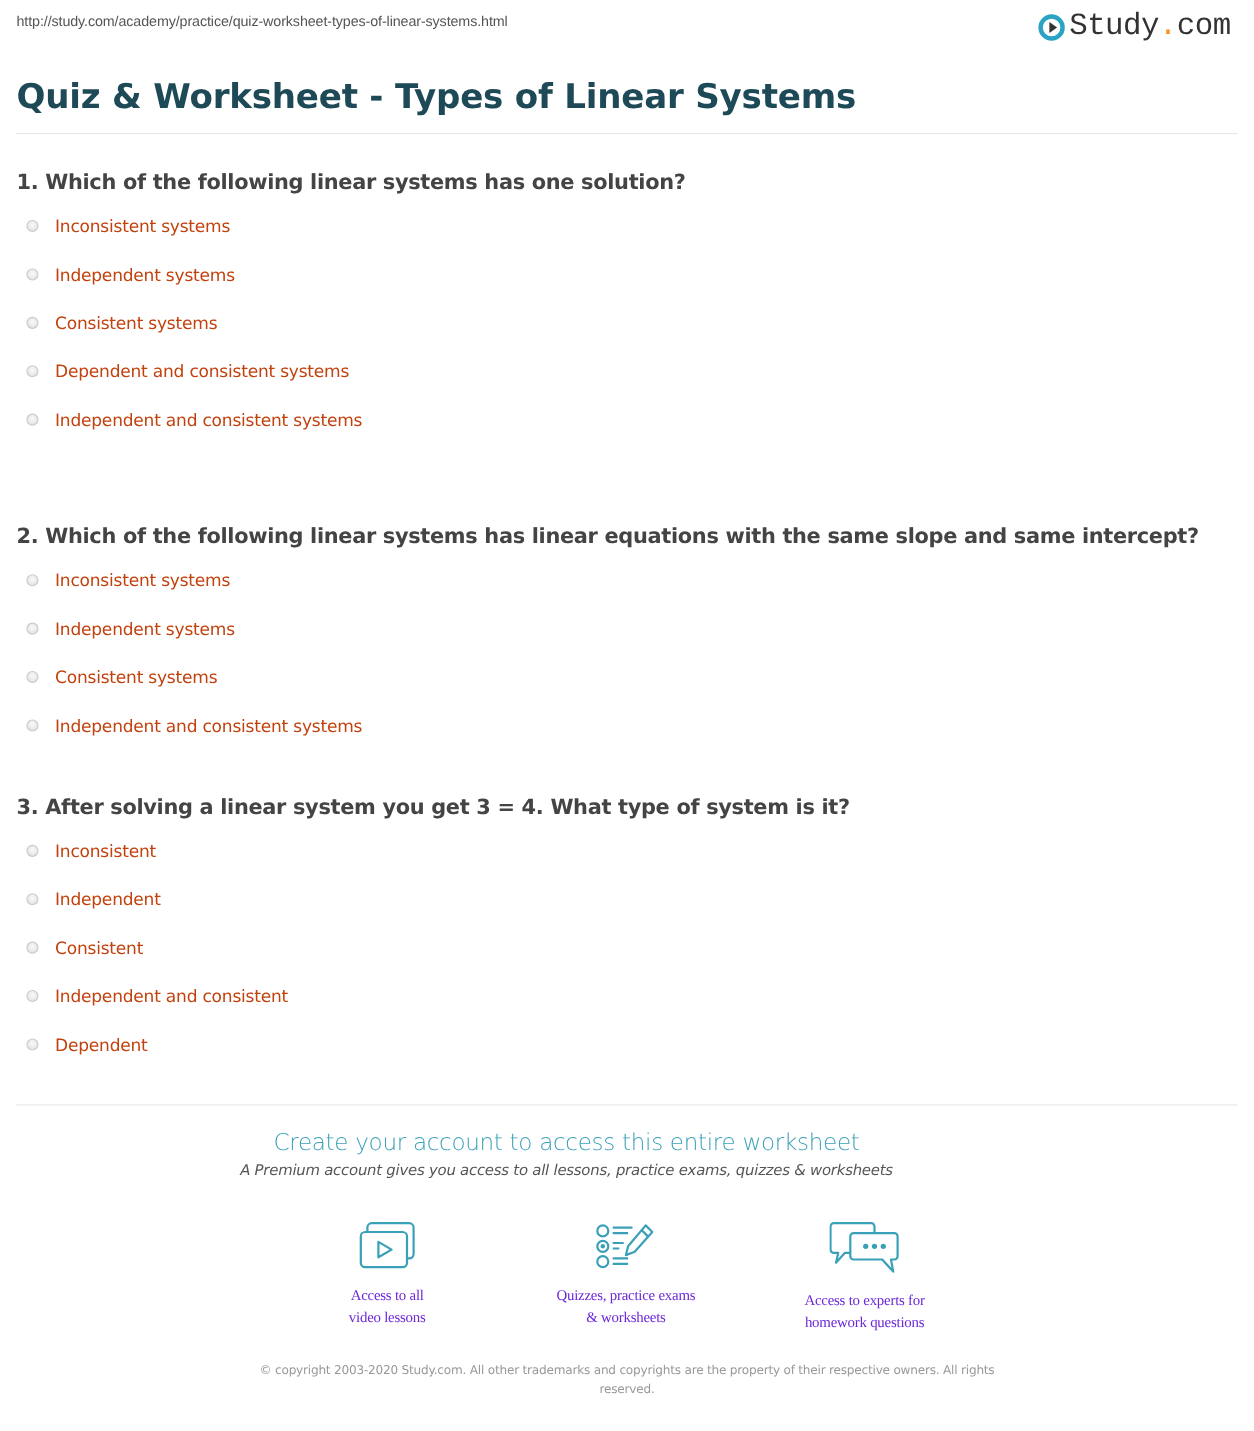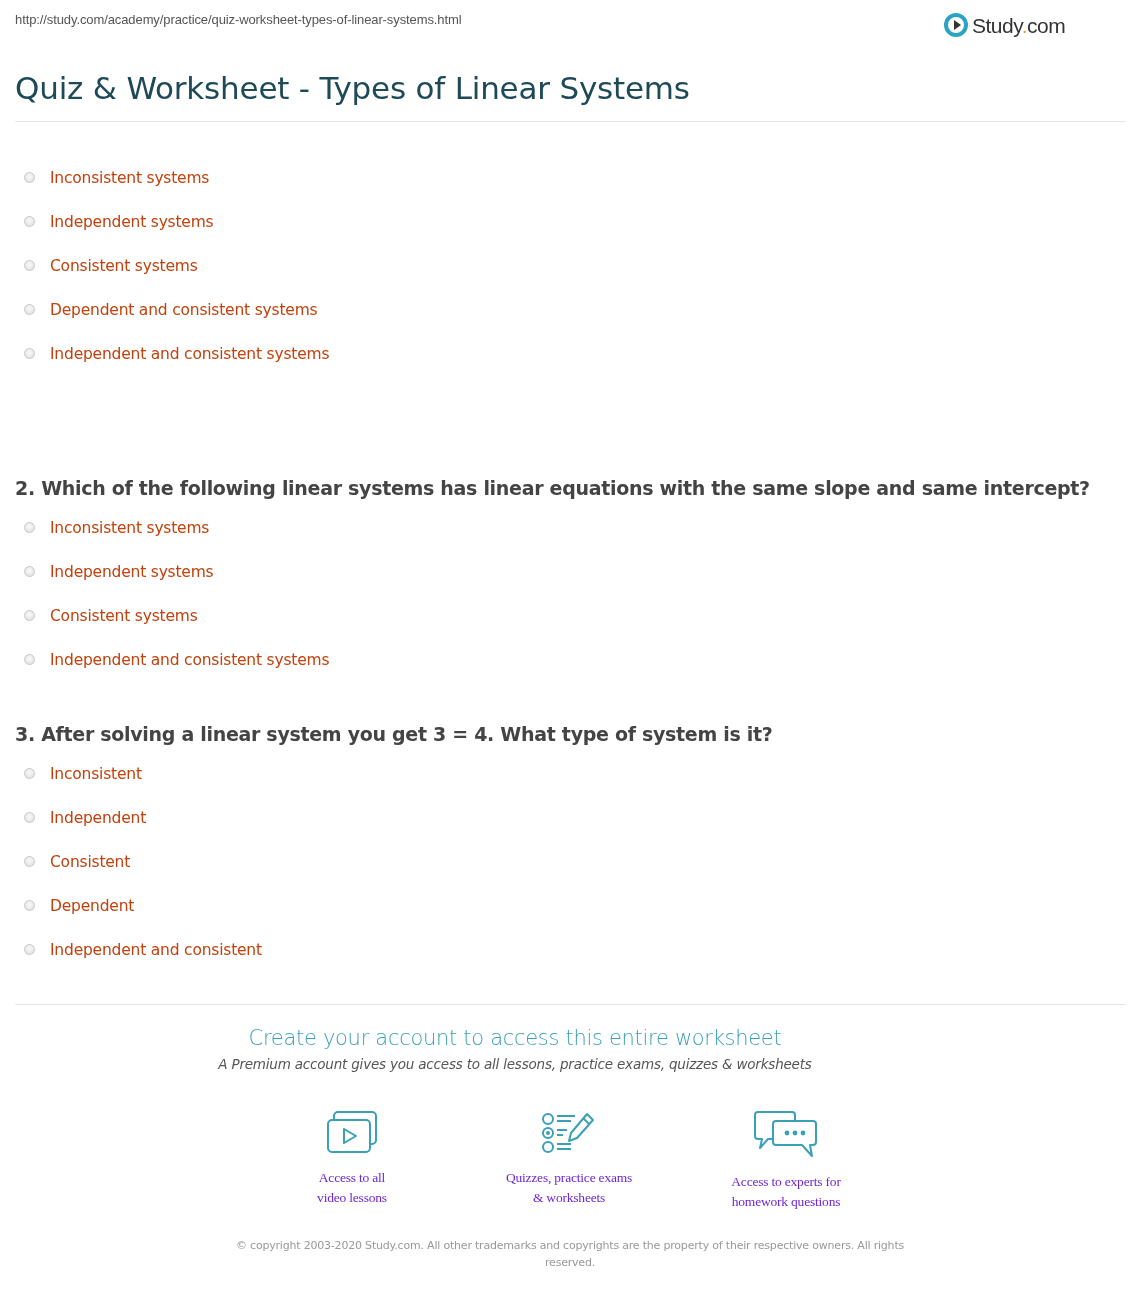--- a/index.html
+++ b/index.html
@@ -6,24 +6,24 @@
     html, body { width: 1140px; height: 1301px; background: #ffffff; }
     body { font-family: "Liberation Sans", "DejaVu Sans", sans-serif; color: #444; position: relative; overflow: hidden; }
 
     .url { position: absolute; left: 15px; top: 12px; font-size: 13px; color: #555; letter-spacing: -0.1px; }
 
     .logo { position: absolute; left: 944px; top: 8px; height: 34px; display: flex; align-items: center; }
     .logo-mark { width: 24px; height: 24px; border-radius: 50%; border: 4px solid #2aa3c4; position: relative; margin-right: 4px; }
     .logo-mark::after { content: ""; position: absolute; left: 6px; top: 3px; width: 0; height: 0;
       border-left: 7px solid #333; border-top: 5px solid transparent; border-bottom: 5px solid transparent; }
     .logo-mark::before { content: ""; position: absolute; left: -4px; top: 6px; width: 6px; height: 8px; background: #f7941e; border-radius: 0 0 0 4px; opacity: 0; }
-    .logo-text { font-family: Liberation Sans, sans-serif; font-size: 21px; color: #333; letter-spacing: -0.5px; line-height: 1; }
+    .logo-text { font-family: Liberation Mono, monospace; font-size: 28px; color: #333; letter-spacing: -0.5px; line-height: 1; }
     .logo-dot { color: #f7941e; }
 
-    .page-title { position: absolute; left: 15px; top: 70px; font-size: 31px; color: #1e4a57; font-weight: normal; letter-spacing: -0.2px; font-family: "DejaVu Sans", sans-serif; }
+    .page-title { position: absolute; left: 15px; top: 70px; font-size: 31px; color: #1e4a57; font-weight: bold; letter-spacing: -0.2px; font-family: "DejaVu Sans", sans-serif; }
     .divider { position: absolute; left: 15px; width: 1110px; height: 1px; background: #e6e6e6; }
 
     .question { position: absolute; left: 15px; width: 1110px; }
     .q-text { font-size: 19px; color: #444; font-weight: bold; font-family: "DejaVu Sans", sans-serif; letter-spacing: -0.3px; height: 28px; line-height: 28px; }
     .options { list-style: none; margin-top: 16px; }
     .option { height: 44px; display: flex; align-items: flex-start; padding-left: 9px; cursor: pointer; }
     .radio { width: 11px; height: 11px; border-radius: 50%; border: 1px solid #c8c8c8; background: radial-gradient(circle at 50% 40%, #fafafa 0%, #dcdcdc 100%); margin-top: 4px; margin-right: 15px; flex-shrink: 0; }
     .opt-label { font-size: 15.5px; color: #c2410c; font-family: "DejaVu Sans", sans-serif; line-height: 20px; letter-spacing: -0.2px; }
 
     .cta { position: absolute; left: 0; top: 1026px; width: 1030px; text-align: center; }
@@ -44,20 +44,21 @@
 
 <div class="logo">
   <span class="logo-mark"></span>
   <span class="logo-text"><span>Study</span><span class="logo-dot">.</span><span>com</span></span>
 </div>
 
 <h1 class="page-title">Quiz &amp; Worksheet - Types of Linear Systems</h1>
 <div class="divider" style="top:121px;"></div>
 
 <div class="question" style="top:152px;">
+  <div class="q-text">1. Which of the following linear systems has one solution?</div>
   <ul class="options">
     <li class="option">
         <span class="radio"></span>
         <span class="opt-label">Inconsistent systems</span>
       </li>
     <li class="option">
         <span class="radio"></span>
         <span class="opt-label">Independent systems</span>
       </li>
     <li class="option">
@@ -107,25 +108,25 @@
     <li class="option">
         <span class="radio"></span>
         <span class="opt-label">Independent</span>
       </li>
     <li class="option">
         <span class="radio"></span>
         <span class="opt-label">Consistent</span>
       </li>
     <li class="option">
         <span class="radio"></span>
-        <span class="opt-label">Dependent</span>
+        <span class="opt-label">Independent and consistent</span>
       </li>
     <li class="option">
         <span class="radio"></span>
-        <span class="opt-label">Independent and consistent</span>
+        <span class="opt-label">Dependent</span>
       </li>
   </ul>
 </div>
 
 <div class="divider" style="top:1004px;"></div>
 
 <div class="cta">
   <div class="cta-title">Create your account to access this entire worksheet</div>
   <div class="cta-sub">A Premium account gives you access to all lessons, practice exams, quizzes &amp; worksheets</div>
 </div>

